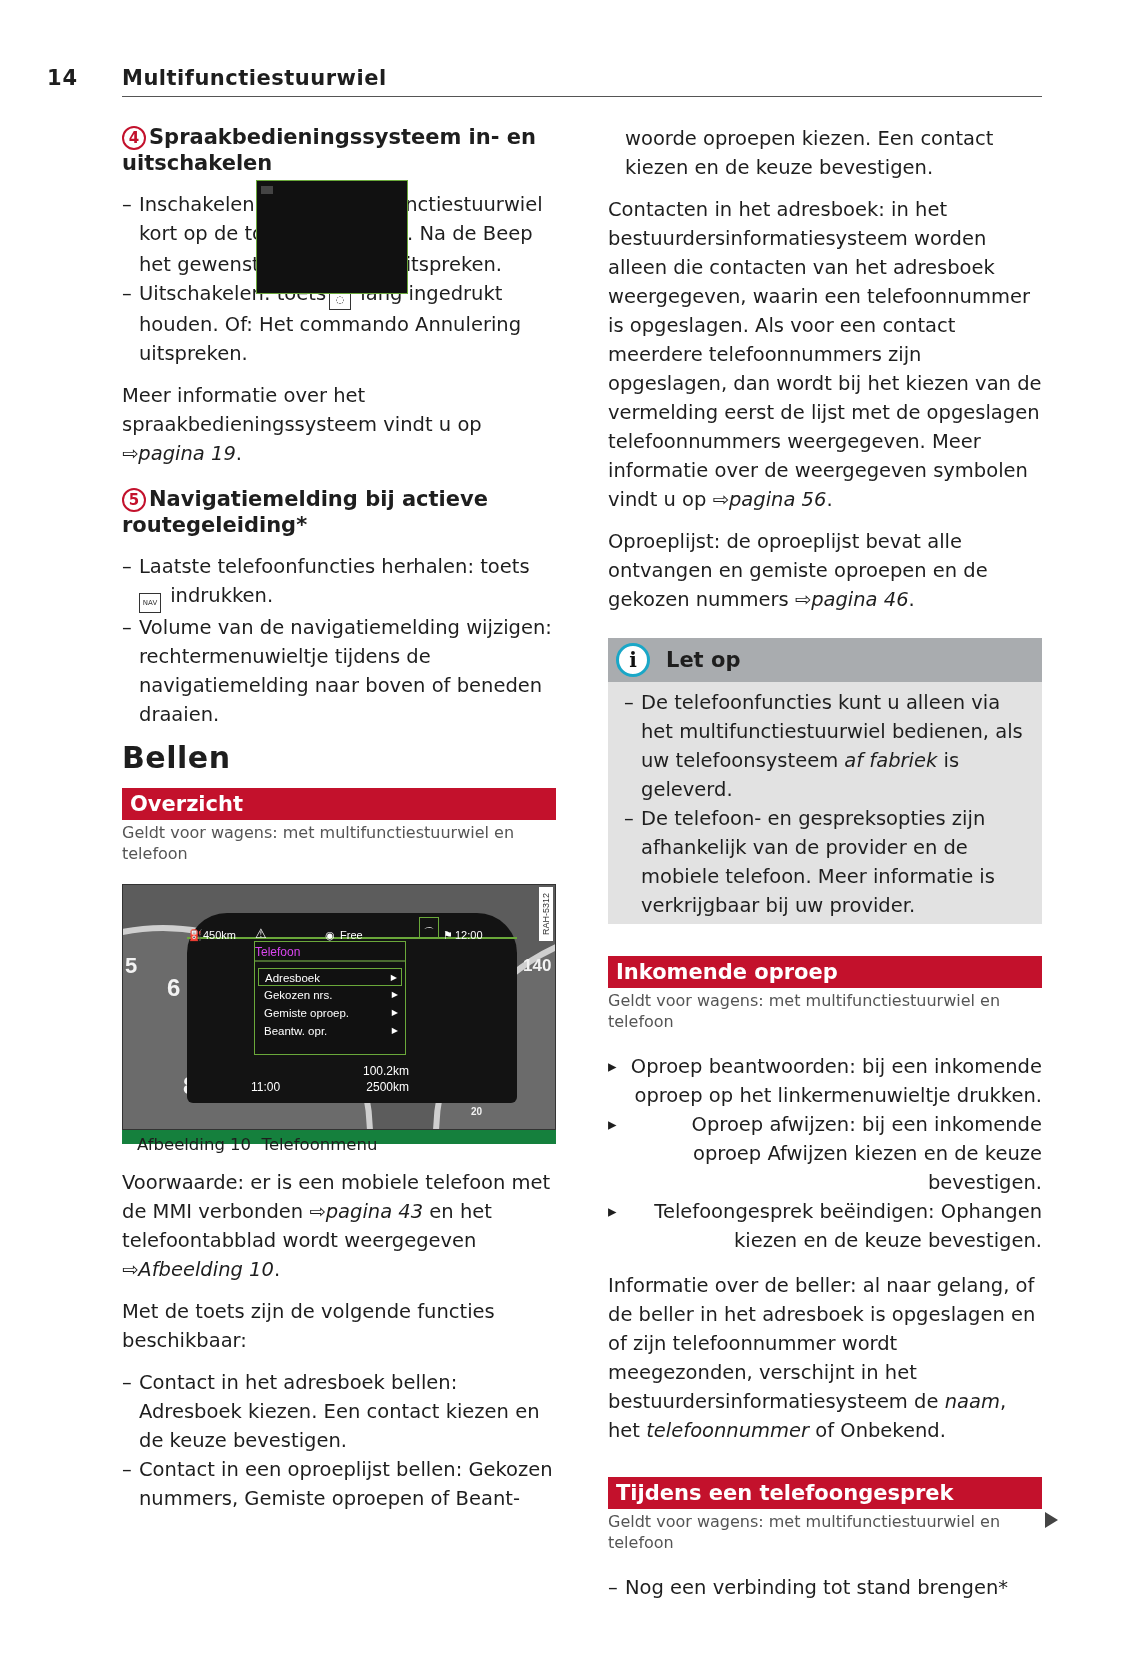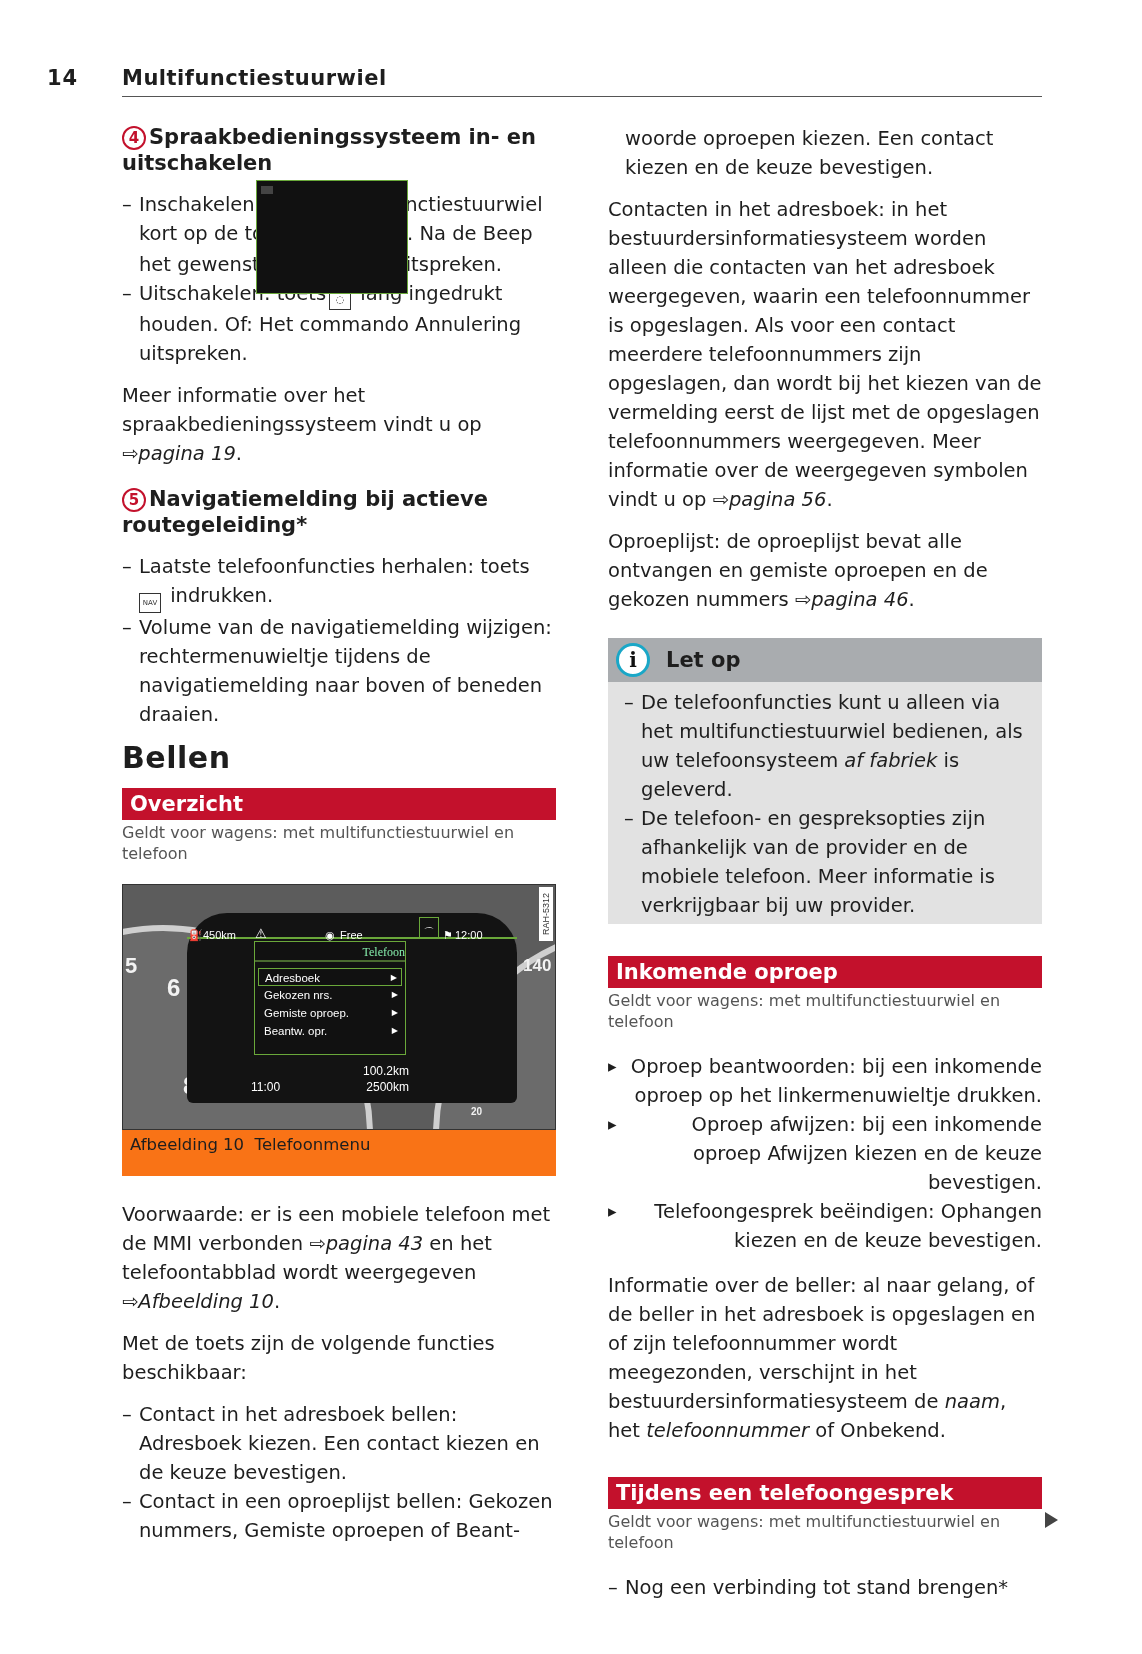--- a/index.html
+++ b/index.html
@@ -26,41 +26,41 @@
 
   .key { display: inline-block; width: 22px; height: 20px; border: 1px solid #333; vertical-align: -3px; margin: 0 3px; position: relative; font-size: 10px; line-height: 18px; text-align: center; color: #333; }
   .key.menu::after { content: ""; position: absolute; left: 4px; top: 5px; width: 12px; height: 8px; background: #444; }
 
   .h2 { font-size: 30px; font-weight: bold; letter-spacing: 0.5px; margin: 14px 0 16px; }
   .redbar { background: #c3112c; color: #fff; font-size: 21px; font-weight: bold; height: 32px; line-height: 32px; padding-left: 8px; }
   .applies { color: #555; font-size: 16px; line-height: 21px; margin-top: 2px; margin-bottom: 20px; }
 
   .figure { width: 434px; margin-bottom: 24px; }
   .cluster { position: relative; width: 434px; height: 246px; background: #5c5c5c; overflow: hidden; border: 1px solid #333; }
-  .caption { background: #f97316; height: 46px; line-height: 30px; font-size: 16.5px; padding-left: 8px; }
+  .caption { background: #15803d; height: 14px; line-height: 30px; font-size: 16.5px; padding-left: 15px; }
 
   .infobox { background: #e2e2e2; margin-bottom: 32px; }
   .infohead { background: #a9acaf; height: 44px; display: flex; align-items: center; padding-left: 8px; font-size: 21px; font-weight: bold; }
   .infoicon { width: 34px; height: 34px; border-radius: 50%; border: 3px solid #1aa7c7; background: #fff; color: #111; font-family: "DejaVu Serif", serif; font-weight: bold; font-size: 20px; text-align: center; line-height: 28px; margin-right: 16px; }
   .infobody { padding: 6px 8px 4px 16px; }
 
   .tri { position: relative; padding-left: 17px; text-align: right; }
   .tri::before { content: "▸"; position: absolute; left: 0; top: 0; font-size: 17px; }
 
   .next-arrow { position: absolute; left: 1045px; top: 1512px; width: 0; height: 0; border-top: 8px solid transparent; border-bottom: 8px solid transparent; border-left: 13px solid #444; }
 
   
   .gauge { position: absolute; border-radius: 50%; background: #6b6b6b; border: 6px solid #cfcfcf; }
   .g-left { left: -170px; top: 40px; width: 420px; height: 420px; }
   .g-right { left: 310px; top: 40px; width: 420px; height: 420px; }
   .gnum { position: absolute; color: #f2f2f2; font-weight: bold; font-family: "Liberation Sans", sans-serif; }
   .screen { position: absolute; left: 64px; top: 28px; width: 330px; height: 190px; background: #131313; border-radius: 40px 40px 6px 6px; }
   .topbar { position: absolute; left: 64px; top: 32px; width: 330px; height: 22px; border-bottom: 2px solid #6aa83a; color: #fff; font-size: 11px; font-family: "Liberation Sans", sans-serif; }
   .menu { position: absolute; left: 131px; top: 56px; width: 152px; height: 114px; border: 1px solid #6aa83a; background: #111; }
-  .menutitle { color: #86efac; font-size: 12px; text-align: right; height: 20px; line-height: 20px; border-bottom: 2px solid #4a6a30; font-family: Liberation Serif, serif; }
+  .menutitle { color: #d946ef; font-size: 12px; text-align: left; height: 20px; line-height: 20px; border-bottom: 2px solid #4a6a30; font-family: Liberation Sans, sans-serif; }
   .mi { position: relative; color: #fff; font-size: 11.5px; height: 18px; line-height: 18px; padding-left: 6px; margin: 0 3px; font-family: "Liberation Sans", sans-serif; }
   .mi.sel { border: 1px solid #6aa83a; }
   .mi .arr { position: absolute; right: 4px; top: 0; font-size: 8px; }
   .bottombar { position: absolute; left: 120px; top: 170px; width: 174px; height: 46px; color: #fff; font-family: "Liberation Sans", sans-serif; font-size: 12px; }
   .rah { position: absolute; right: 2px; top: 2px; width: 14px; height: 54px; background: #fff; color: #333; font-size: 9px; writing-mode: vertical-rl; transform: rotate(180deg); text-align: center; line-height: 14px; font-family: "Liberation Sans", sans-serif; }
 </style>
 </head>
 <body>
 
 <div class="pagenum">14</div>

